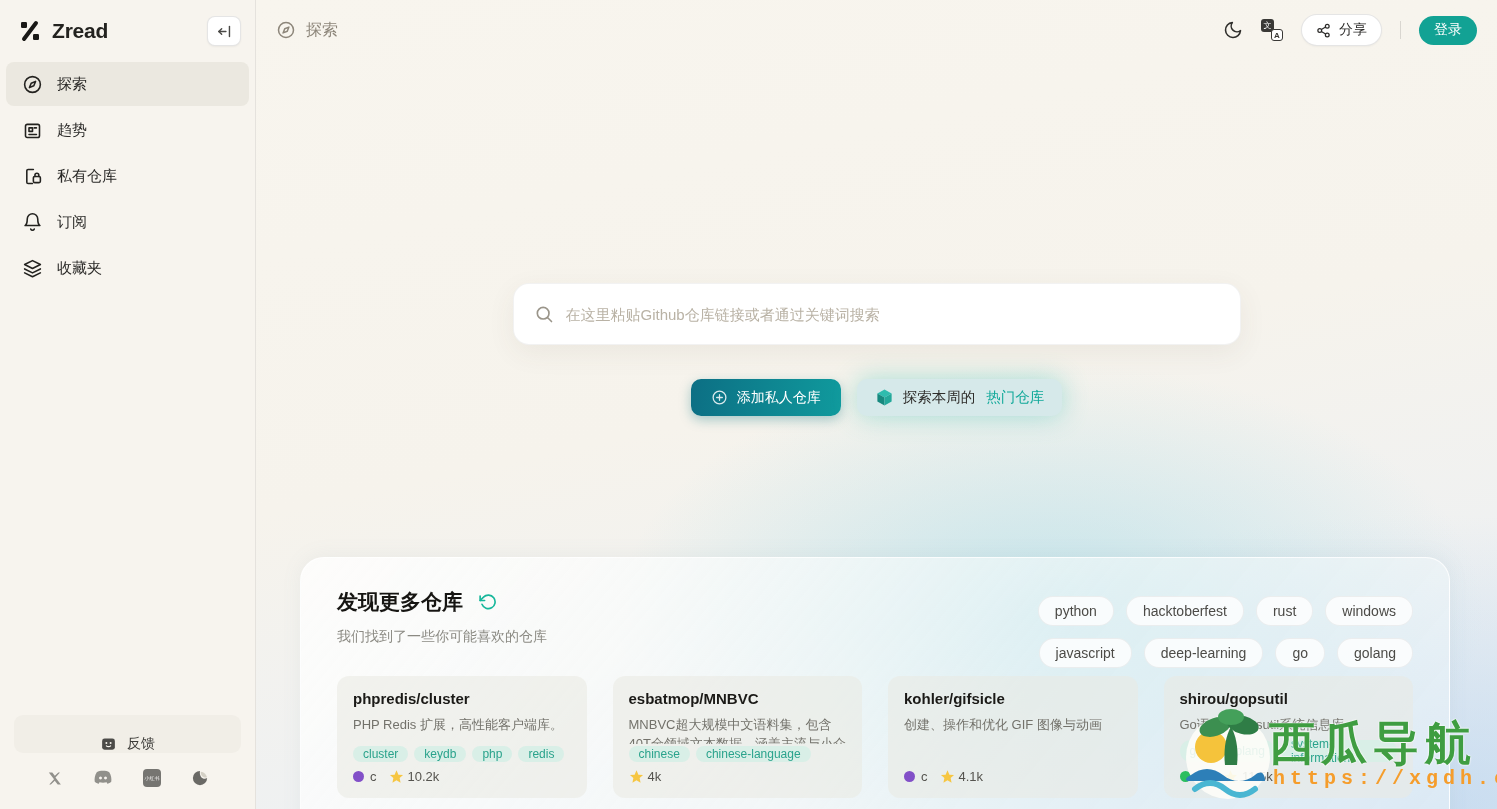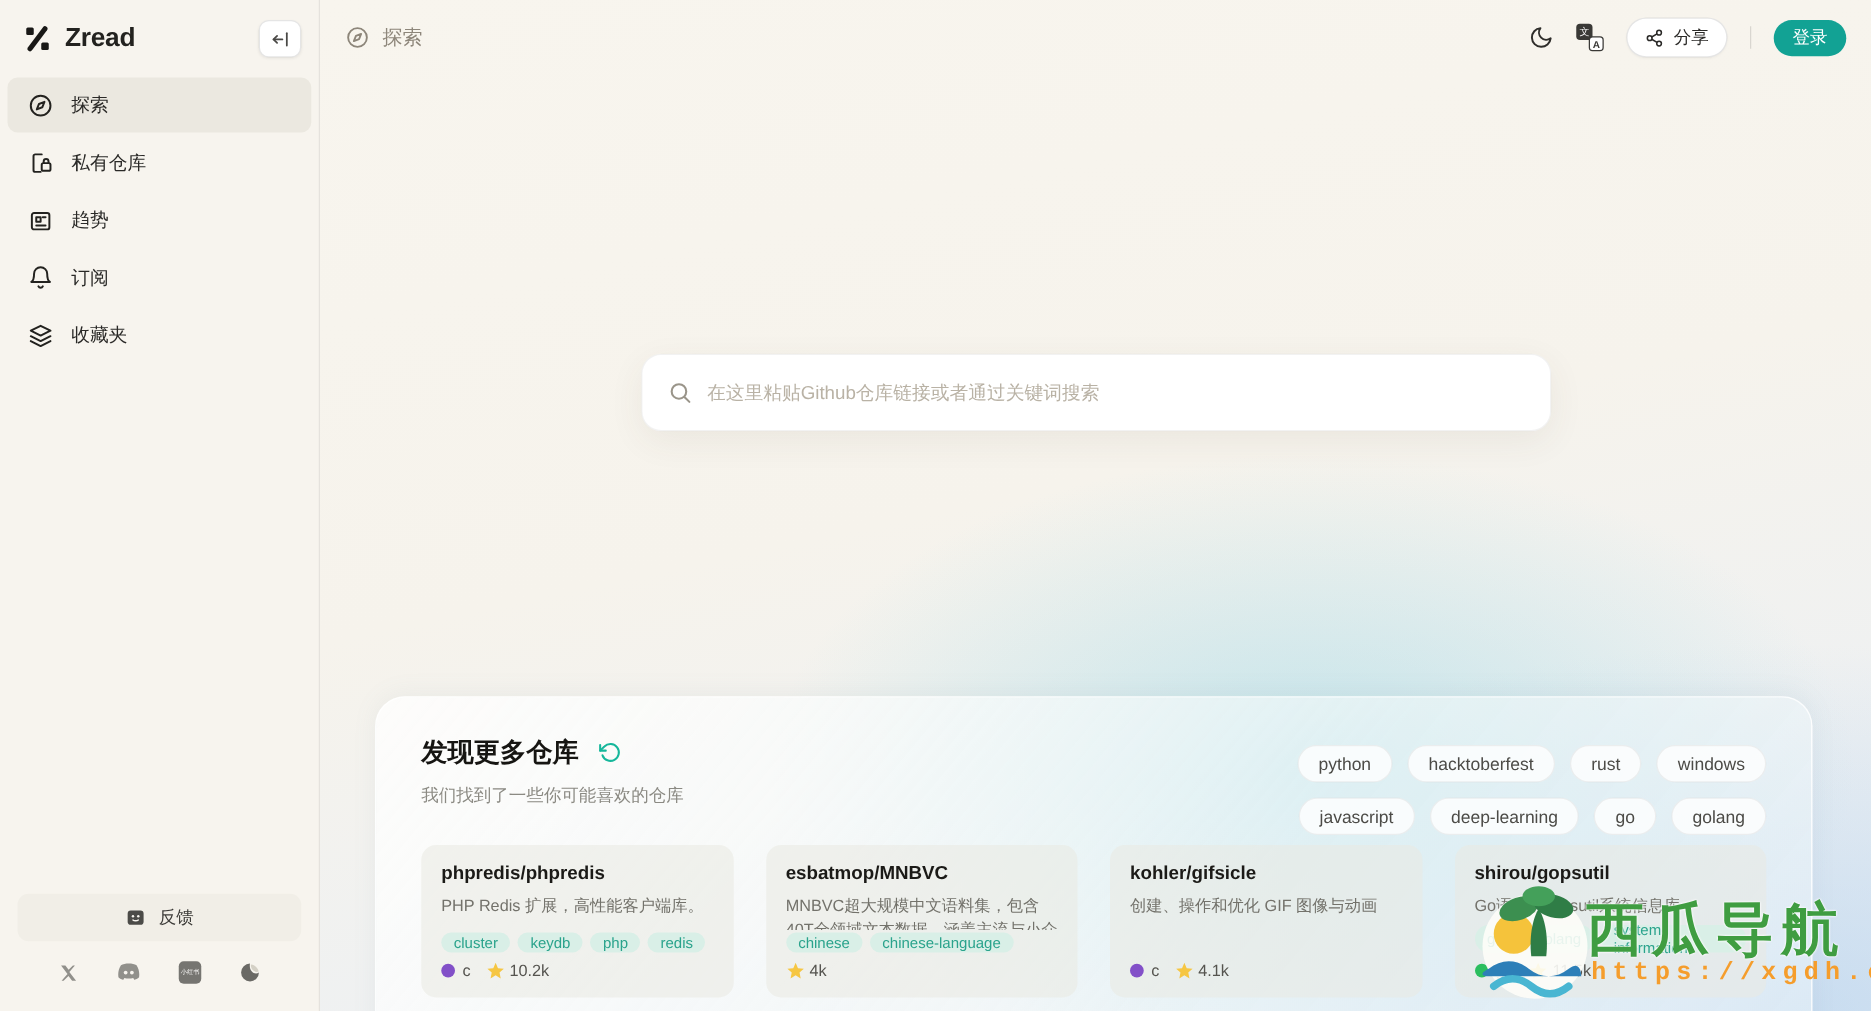--- a/index.html
+++ b/index.html
@@ -25,21 +25,21 @@
     box-shadow:0 1px 2px rgba(0,0,0,0.05);
   }
   .nav { display:flex; flex-direction:column; gap:2px; padding:2px 6px; }
   .nav-item {
     display:flex; align-items:center; gap:14px; height:44px; padding:0 16px;
     border-radius:8px; font-size:15px; font-weight:500; color:#2a2927; cursor:pointer;
   }
   .nav-item.active { background:#ebe8e0; }
   .sidebar-bottom { margin-top:auto; padding:10px 14px 12px; }
   .feedback-btn {
-    display:flex; align-items:center; justify-content:center; gap:10px;
+    display:flex; align-items:flex-end; justify-content:center; gap:10px;
     height:38px; border-radius:9px; background:#f1eee7; font-size:14px;
     color:#3c3b38; cursor:pointer;
   }
   .social-row { display:flex; justify-content:center; align-items:center; gap:30px; padding:16px 0 10px; }
   .social-row > span { cursor:pointer; opacity:0.75; }
   .xhs-badge {
     width:18px; height:18px; background:#4c4b48; border-radius:4px;
     color:#fff; font-size:5px; display:flex; align-items:center; justify-content:center;
     letter-spacing:0; line-height:1;
   }
@@ -198,35 +198,35 @@
         <svg width="21" height="21" viewBox="0 0 24 24" fill="none" stroke="#23221f" stroke-width="1.8" stroke-linejoin="round">
           <circle cx="12" cy="12" r="9"></circle>
           <path d="M15.5 8.5l-2 5-5 2 2-5z"></path>
         </svg>
       </span>
       <span>探索</span>
     </div>
     <div class="nav-item">
       <span>
         <svg width="21" height="21" viewBox="0 0 24 24" fill="none" stroke="#23221f" stroke-width="1.8" stroke-linecap="round" stroke-linejoin="round">
+          <rect x="4" y="5" width="16" height="15" rx="2"></rect>
+          <path d="M8 9h4v4H8zM14 9h2.5M8 16.5h8.5"></path>
+        </svg>
+      </span>
+      <span>趋势</span>
+    </div>
+    <div class="nav-item">
+      <span>
+        <svg width="21" height="21" viewBox="0 0 24 24" fill="none" stroke="#23221f" stroke-width="1.8" stroke-linecap="round" stroke-linejoin="round">
           <path d="M13 4H7a1.5 1.5 0 00-1.5 1.5v13A1.5 1.5 0 007 20h5"></path>
           <rect x="13" y="12" width="8" height="7" rx="1.5"></rect>
           <path d="M14.8 12v-1.6a2.2 2.2 0 014.4 0V12"></path>
         </svg>
       </span>
       <span>私有仓库</span>
-    </div>
-    <div class="nav-item">
-      <span>
-        <svg width="21" height="21" viewBox="0 0 24 24" fill="none" stroke="#23221f" stroke-width="1.8" stroke-linecap="round" stroke-linejoin="round">
-          <rect x="4" y="5" width="16" height="15" rx="2"></rect>
-          <path d="M8 9h4v4H8zM14 9h2.5M8 16.5h8.5"></path>
-        </svg>
-      </span>
-      <span>趋势</span>
     </div>
     <div class="nav-item">
       <span>
         <svg width="21" height="21" viewBox="0 0 24 24" fill="none" stroke="#23221f" stroke-width="1.8" stroke-linecap="round" stroke-linejoin="round">
           <path d="M18 8a6 6 0 10-12 0c0 6-2.5 7.5-2.5 7.5h17S18 14 18 8"></path>
           <path d="M10 19.5a2.2 2.2 0 004 0"></path>
         </svg>
       </span>
       <span>订阅</span>
     </div>
@@ -319,20 +319,38 @@
   <div class="search-wrap">
     <span>
       <svg width="20" height="20" viewBox="0 0 24 24" fill="none" stroke="#9a958a" stroke-width="2" stroke-linecap="round">
         <circle cx="11" cy="11" r="7"></circle>
           <line x1="16.5" y1="16.5" x2="21" y2="21"></line>
       </svg>
     </span>
     <input class="search-input" type="text" placeholder="在这里粘贴Github仓库链接或者通过关键词搜索" style="">
   </div>
 
+  <div class="cta-row">
+    <button class="btn-primary">
+      <svg width="17" height="17" viewBox="0 0 24 24" fill="none" stroke="rgba(255,255,255,0.85)" stroke-width="1.8" stroke-linecap="round">
+        <circle cx="12" cy="12" r="9"></circle>
+          <path d="M12 8v8M8 12h8"></path>
+      </svg>
+      <span>添加私人仓库</span>
+    </button>
+    <button class="btn-secondary">
+      <svg width="19" height="19" viewBox="0 0 24 24">
+        <polygon points="12,2 21,7 12,12 3,7" fill="#2fbcae"></polygon>
+        <polygon points="3,7 12,12 12,22 3,17" fill="#17897f"></polygon>
+        <polygon points="21,7 12,12 12,22 21,17" fill="#23a89a"></polygon>
+      </svg>
+      <span>探索本周的</span>
+      <span class="hl">热门仓库</span>
+    </button>
+  </div>
 
   <section class="discover-panel">
     <div class="discover-header">
       <div class="discover-title-row">
         <span class="discover-title">发现更多仓库</span>
         <span class="refresh-btn">
           <svg width="18" height="18" viewBox="0 0 24 24" fill="none" stroke="#16b79b" stroke-width="2.2" stroke-linecap="round" stroke-linejoin="round">
             <polyline points="1.5,4 1.5,10 7.5,10"></polyline>
             <path d="M4 15a9 9 0 102-9.4L1.5 10"></path>
           </svg>
@@ -348,21 +366,21 @@
       <span class="topic-tag">windows</span>
       <span class="topic-tag">javascript</span>
       <span class="topic-tag">deep-learning</span>
       <span class="topic-tag">go</span>
       <span class="topic-tag">golang</span>
     </div>
 
     <div class="cards">
 
       <article class="repo-card">
-        <div class="repo-name">phpredis/phpredis</div>
+        <div class="repo-name">phpredis/cluster</div>
         <div class="repo-desc">PHP Redis 扩展，高性能客户端库。</div>
         <div class="repo-tags">
           <span class="repo-tag">cluster</span>
           <span class="repo-tag">keydb</span>
           <span class="repo-tag">php</span>
           <span class="repo-tag">redis</span>
         </div>
         <div class="repo-meta">
           <span class="lang-dot dot-c"></span>
           <span>c</span>

